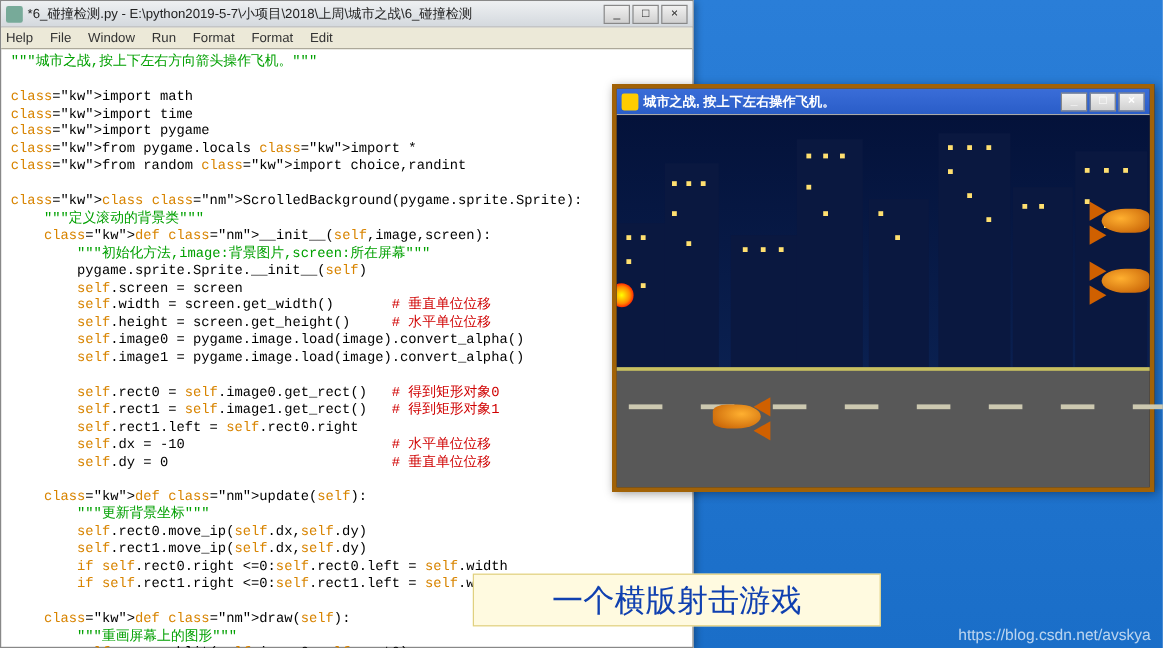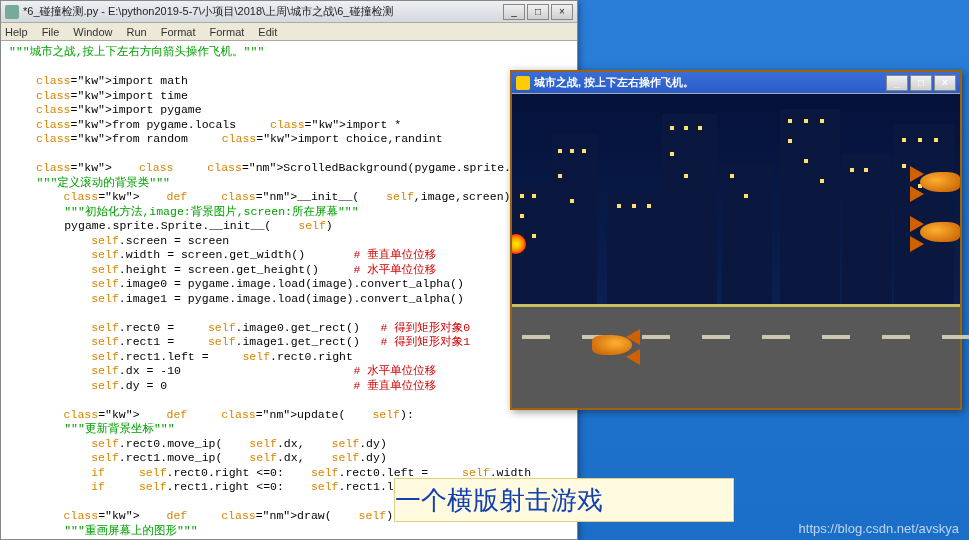--- a/index.html
+++ b/index.html
@@ -40,31 +40,31 @@
   display: flex; align-items: center;
   font-size: 11px; color: #333; padding: 0 4px; gap: 14px;
 }
 .menuitem { cursor: pointer; }
 .code {
   padding: 4px 8px;
   font-family: Consolas, "Courier New", monospace;
   font-size: 11.5px; line-height: 14.5px;
   white-space: pre; overflow: hidden;
 }
-.kw { color: #d88400; margin-left: 27px; }   
+.kw { color: #d88400; }   
 .str { color: #00a000; }  
 .cm  { color: #d00000; }  
 .pl  { color: #000; }
 
 
 .game {
   position: absolute; left: 510px; top: 70px;
   width: 452px; height: 340px;
   background: #0a1a3a;
-  border: 2px solid #a16207;
+  border: 4px solid #a16207;
   box-shadow: 2px 2px 8px rgba(0,0,0,.4);
 }
 .game .titlebar { background: linear-gradient(#3a6dd8,#2a5dc8); color:#fff; font-weight:bold; }
 .game .titlebar .icon { background:#fc0; }
 .sky {
   position: absolute; left:0; top:22px; right:0; height:210px;
   background: linear-gradient(to bottom, #04123a 0%, #0a2050 100%);
   overflow: hidden;
 }
 .building {
@@ -98,21 +98,21 @@
   background: radial-gradient(circle,#ff0 0%,#f80 50%,#f00 80%, transparent 100%);
   border-radius:50%;
 }
 
 
 .caption {
   position: absolute; left: 394px; top: 478px;
   width: 340px; height: 44px;
   background: #fffae0;
   border: 1px solid #e0d080;
-  display: flex; align-items: center; 
+  display: flex; align-items: center; justify-content: center;
   font-size: 26px; color: #1040b0;
   font-family: "KaiTi","STKaiti",serif;
 }
 .watermark {
   position: absolute; right: 10px; bottom: 4px;
   color: rgba(255,255,255,.7); font-size: 13px;
 }
 </style>
 </head>
 <body>

